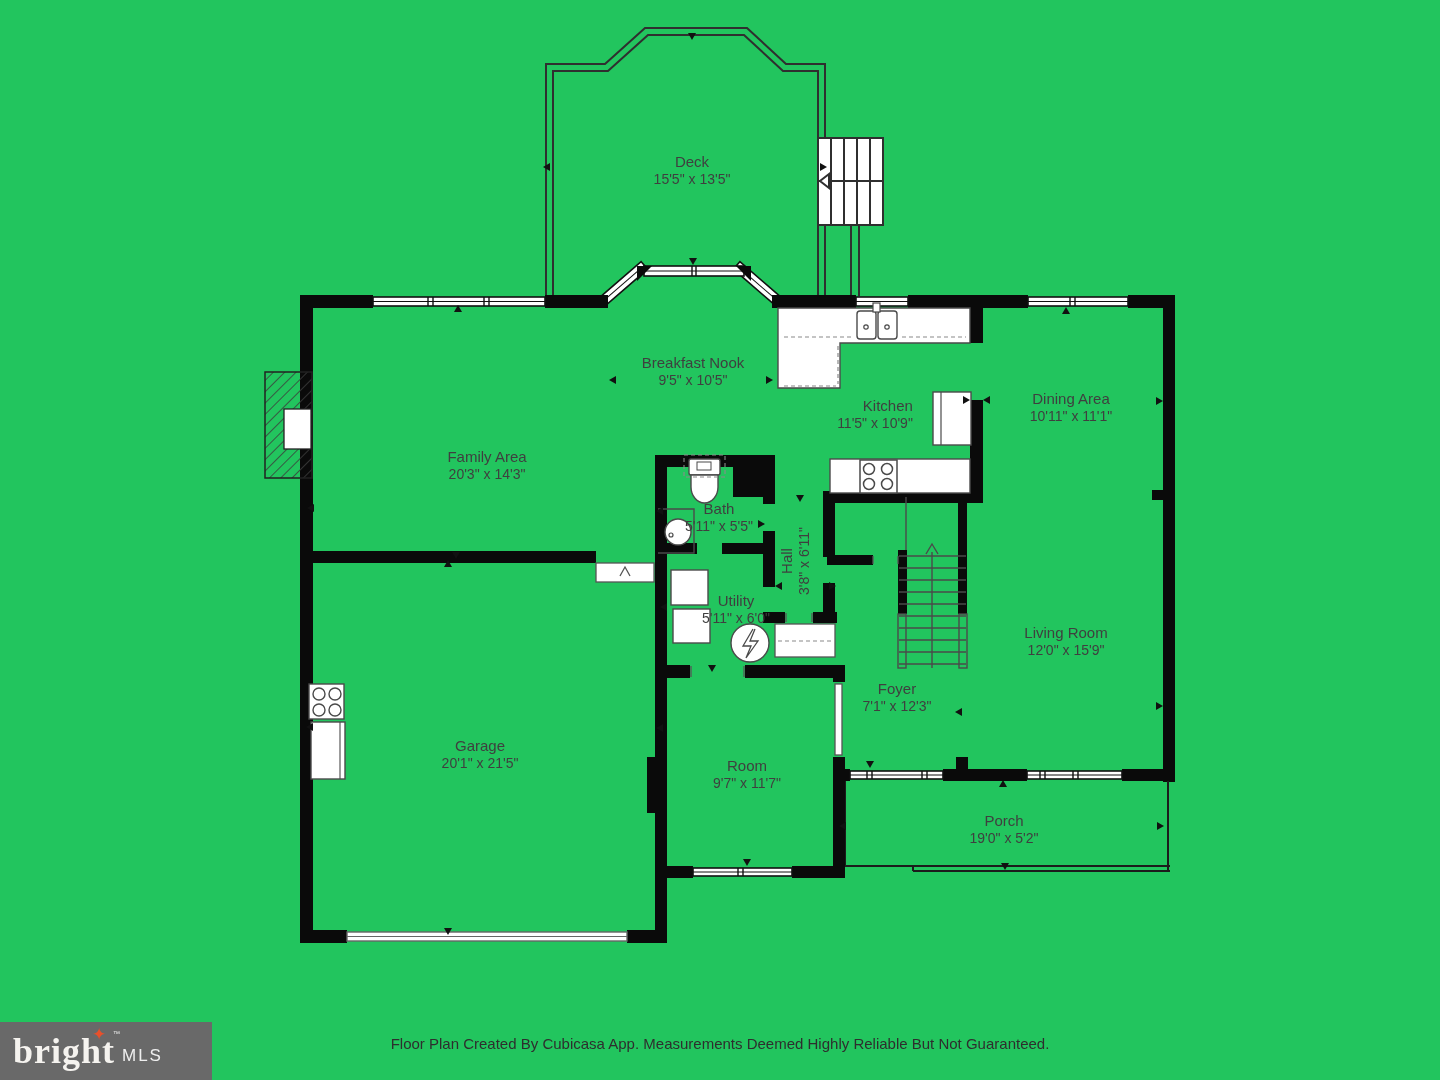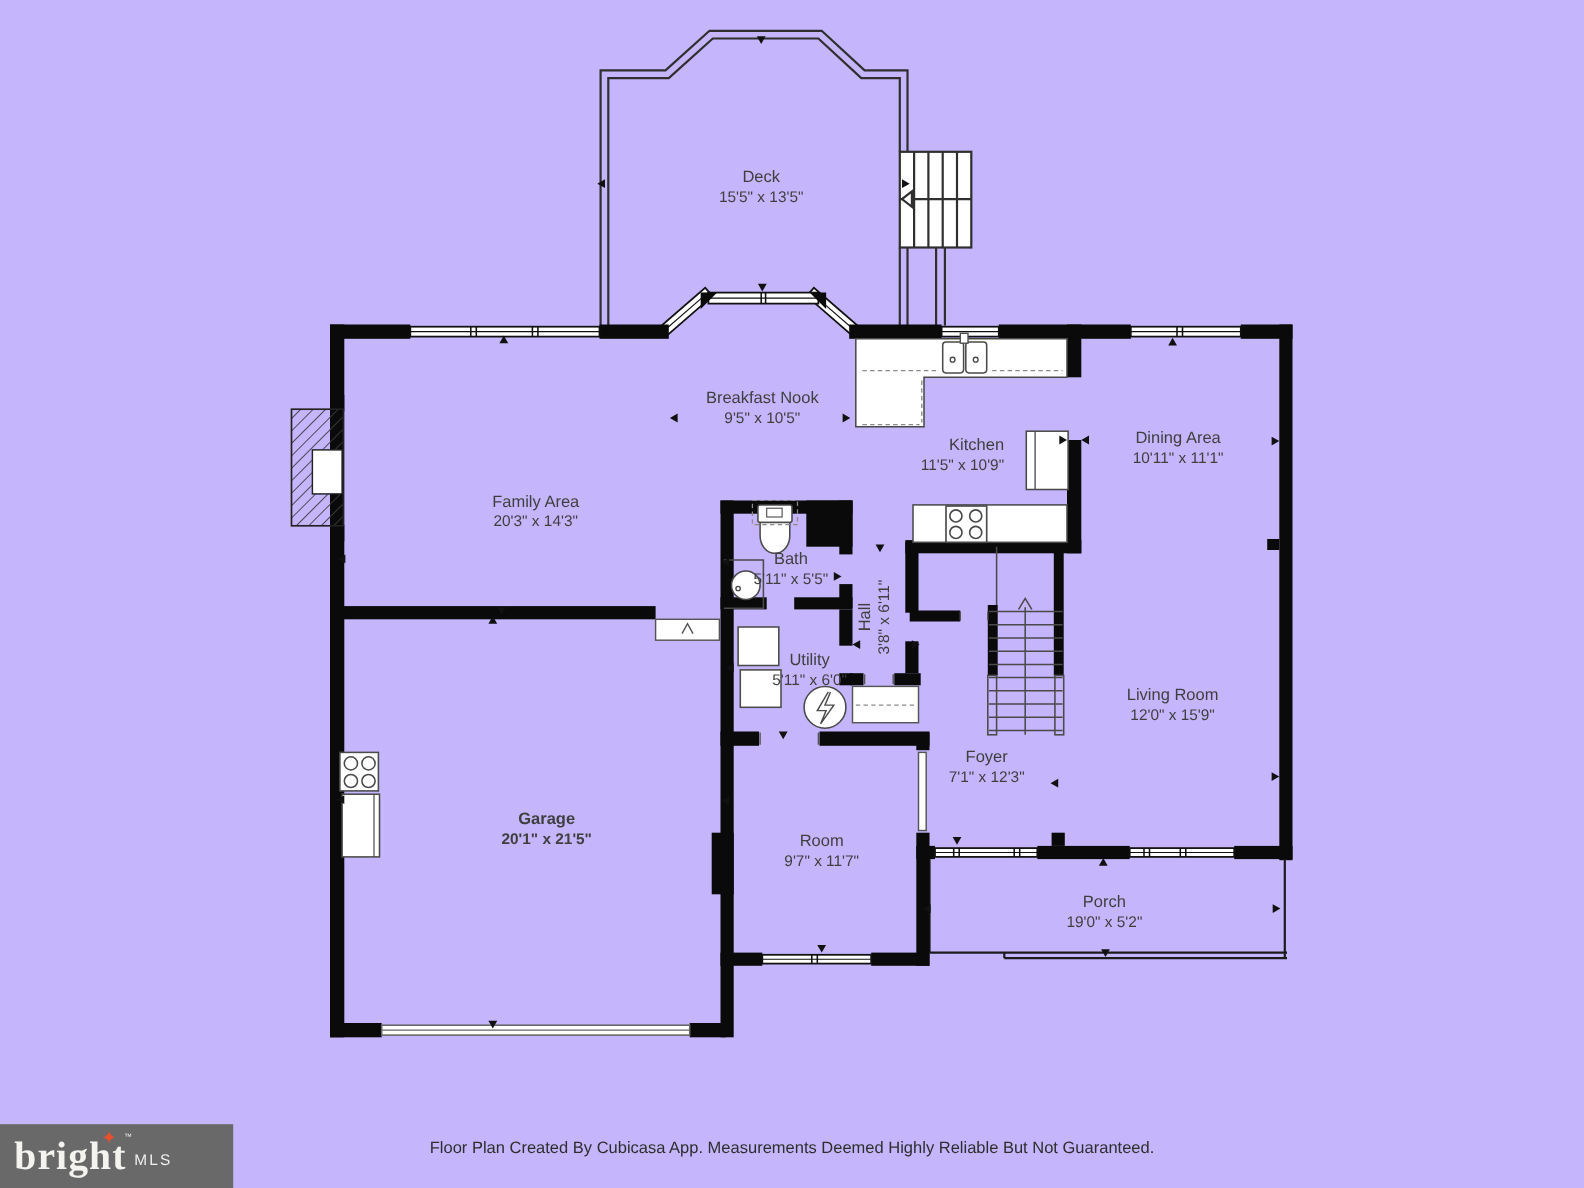--- a/index.html
+++ b/index.html
@@ -1,16 +1,16 @@
 <!DOCTYPE html>
 <html><head>
 <meta charset="utf-8">
 <style>
   html,body{margin:0;padding:0;background:#ffffff;}
-  #stage{position:relative;width:1440px;height:1080px;background:#c4b5fd;overflow:hidden;
+  #stage{position:relative;width:1440px;height:1080px;background:#22c55e;overflow:hidden;
          font-family:"Liberation Sans", sans-serif;}
   #plan-svg{position:absolute;left:0;top:0;}
   
   .room-label{position:absolute;transform:translate(-50%,-50%);text-align:center;
               color:#3f3f3f;white-space:nowrap;pointer-events:none;}
   .room-label .rname{display:block;font-size:15px;line-height:18px;}
   .room-label .rdims{display:block;font-size:14px;line-height:17px;}
   .room-label.rot{transform:translate(-50%,-50%) rotate(-90deg);}
   
   .mk{position:absolute;width:0;height:0;}
@@ -19,21 +19,21 @@
   .mk.left{border-top:4px solid transparent;border-bottom:4px solid transparent;border-right:7px solid #111;}
   .mk.right{border-top:4px solid transparent;border-bottom:4px solid transparent;border-left:7px solid #111;}
   
   .footer-text{position:absolute;left:0;top:1035px;width:1440px;text-align:center;
                font-size:15px;color:#2e2e2e;}
   .brand{position:absolute;left:0;top:1022px;width:212px;height:58px;background:#696969;}
   .brand-word{position:absolute;left:13px;top:8px;font-family:"Liberation Serif", serif;
               font-weight:bold;font-size:36px;color:#f5f3ef;letter-spacing:1px;}
   .brand-star{position:absolute;left:92px;top:2px;font-size:17px;color:#e8502b;}
   .brand-tm{position:absolute;left:113px;top:8px;font-size:7px;color:#eeeeee;}
-  .brand-suffix{position:absolute;left:122px;top:24px;font-size:14px;color:#efefef;letter-spacing:2px;}
+  .brand-suffix{position:absolute;left:122px;top:24px;font-size:17px;color:#efefef;letter-spacing:2px;}
 </style>
 </head>
 <body>
 
 <div id="stage">
 
   <svg id="plan-svg" width="1440" height="1080" viewBox="0 0 1440 1080">
     <defs>
       <pattern id="hatch" width="8" height="8" patternUnits="userSpaceOnUse" patternTransform="rotate(45)">
         <line x1="0" y1="0" x2="0" y2="8" stroke="#3c3c3c" stroke-width="1.6"></line>
@@ -320,21 +320,21 @@
         <span class="rdims">5'11" x 6'0"</span>
       </div>
       <div class="room-label" style="left: 1066px; top: 641px;">
         <span class="rname">Living Room</span>
         <span class="rdims">12'0" x 15'9"</span>
       </div>
       <div class="room-label" style="left: 897px; top: 697px; text-align: center;">
         <span class="rname">Foyer</span>
         <span class="rdims">7'1" x 12'3"</span>
       </div>
-      <div class="room-label" style="left: 497px; top: 754px; font-weight: bold;">
+      <div class="room-label" style="left: 480px; top: 754px;">
         <span class="rname">Garage</span>
         <span class="rdims">20'1" x 21'5"</span>
       </div>
       <div class="room-label" style="left: 747px; top: 774px;">
         <span class="rname">Room</span>
         <span class="rdims">9'7" x 11'7"</span>
       </div>
       <div class="room-label" style="left: 1004px; top: 829px;">
         <span class="rname">Porch</span>
         <span class="rdims">19'0" x 5'2"</span>

